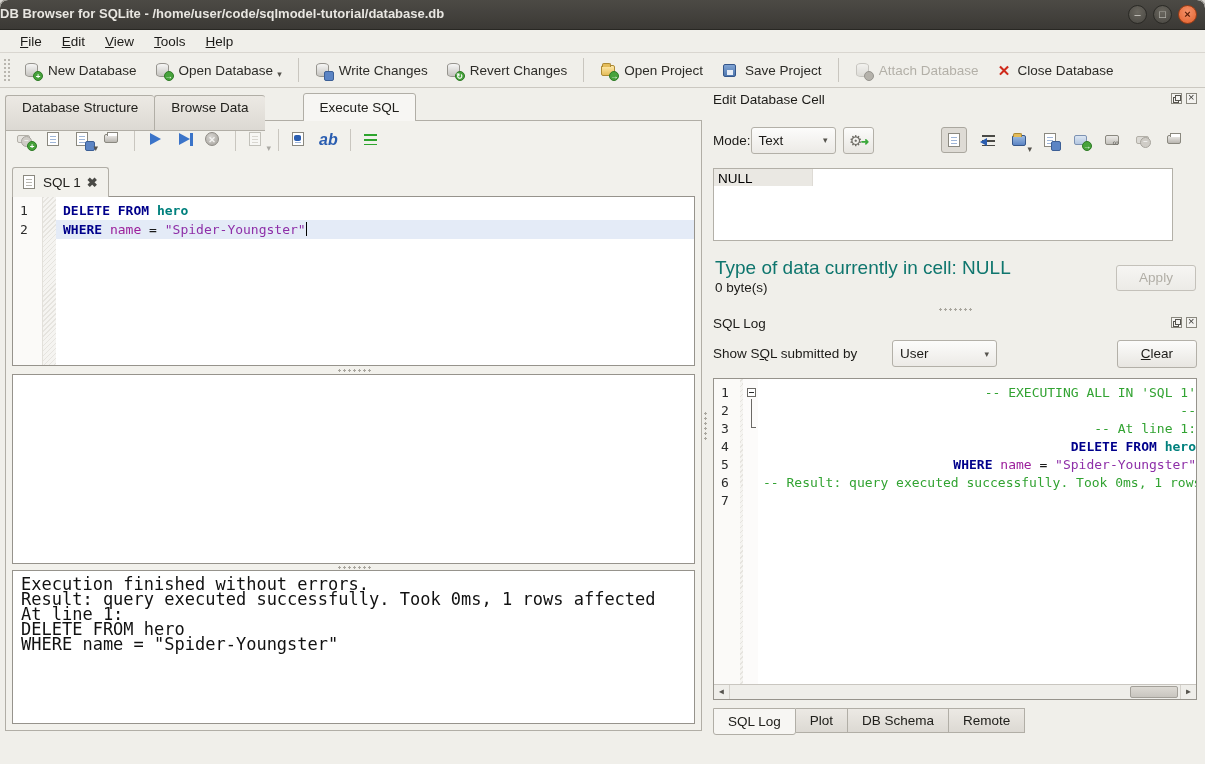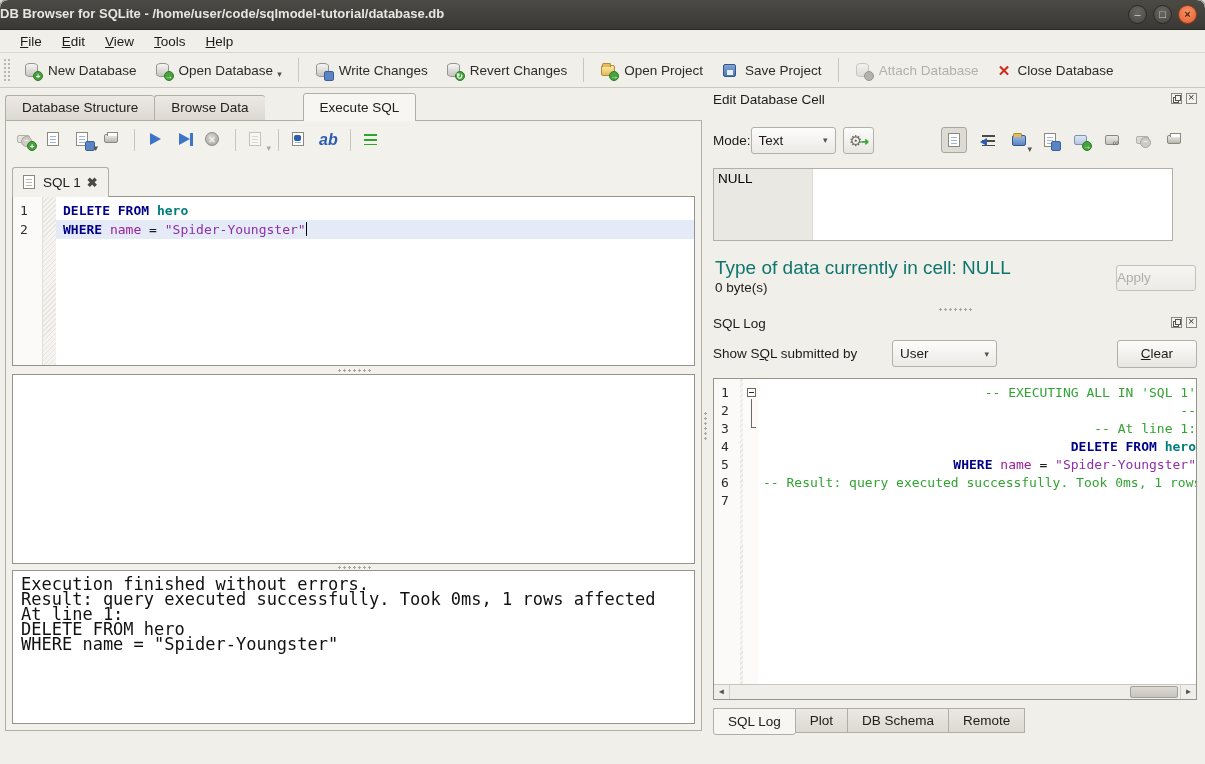--- a/index.html
+++ b/index.html
@@ -86,21 +86,21 @@
   .ic-null::after { content:"−"; position:absolute; right:-3px; bottom:-5px; width:9px; height:9px;
     border-radius:50%; background:#cfccc6; border:1px solid #a7a49d; color:#fff; font-size:8px;
     line-height:8px; text-align:center; }
   .ic-wrap { position:absolute; left:2px; top:3px; width:13px; height:11px;
     background:repeating-linear-gradient(#4a4a46 0 2px, transparent 2px 5px); }
   .ic-wrap::after { content:""; position:absolute; left:-2px; top:3px; border-right:7px solid #2a5db0;
     border-top:4px solid transparent; border-bottom:4px solid transparent; }
 
   
   .main-tabs { position:absolute; left:5px; top:95px; display:flex; z-index:3; }
-  .mtab { height:26px; padding:4px 16px 0; font-size:13.5px; color:#21201c;
+  .mtab { height:36px; padding:4px 16px 0; font-size:13.5px; color:#21201c;
     background:linear-gradient(#ece9e4,#dcd9d3); border:1px solid #b1aea6; border-right:none;
     border-radius:3px 3px 0 0; }
   .mtab:last-child { border-right:1px solid #b1aea6;margin-left:38px; }
   .mtab.active { background:#f7f6f3; height:28px; margin-top:-2px; padding-top:6px;
     border-right:1px solid #b1aea6; position:relative; }
   .mtab.active::after { content:""; position:absolute; left:0; right:0; bottom:-1px; height:2px; background:#f7f6f3; }
 
   .tab-frame { position:absolute; left:5px; top:120px; width:697px; height:611px;
     border:1px solid #b1aea6; background:#f2f1ec; z-index:2; }
 
@@ -163,28 +163,28 @@
   .combo { display:flex; align-items:center; justify-content:space-between; background:linear-gradient(#fcfcfb,#eceae6);
     border:1px solid #b3b0a8; border-radius:3px; font-size:13.5px; color:#1c1b18; padding:0 7px; height:27px; }
   .combo .arr { font-size:9px; color:#55534d; margin-left:8px; }
   .sq-btn { height:27px; width:31px; background:linear-gradient(#fcfcfb,#e8e6e1); border:1px solid #b3b0a8;
     border-radius:3px; display:flex; align-items:center; justify-content:center; }
   .cell-toolbar { position:absolute; left:228px; top:0; display:flex; align-items:center; gap:13px; height:28px; }
   .cell-toolbar .pressed { background:#dedbd5; border:1px solid #aaa79f; border-radius:3px; width:26px; height:26px;
     display:flex; align-items:center; justify-content:center; }
 
   .cell-editor { position:absolute; left:6px; top:80px; width:460px; height:73px; background:#fff;
-    border:1px solid #b3b0a8; display:flex; }
+    border:1px solid #b3b0a8; display:flex;flex-direction:column; }
   .cell-null-col { width:99px; background:#eae8e3; border-right:1px solid #dedbd5;
     font-family:"Liberation Sans", sans-serif; font-size:13.5px; color:#000; padding:2px 0 0 4px; }
   .cell-info1 { position:absolute; left:8px; top:169px; font-size:19px; color:#0f766e; }
   .cell-info2 { position:absolute; left:8px; top:192px; font-size:13.5px; color:#1c1b18; }
   .apply-btn { position:absolute; left:409px; top:177px; width:80px; height:26px;
     background:linear-gradient(#f6f5f3,#ecebe7); border:1px solid #c4c1ba; border-radius:3px;
-    font-size:13.5px; color:#b1aea6; text-align:left; line-height:24px; }
+    font-size:13.5px; color:#b1aea6; text-align:center; line-height:24px; }
 
   .rp-split { position:absolute; left:6px; right:8px; top:218px; height:6px; }
 
   .log-header { top:228px; }
   .log-controls { position:absolute; left:6px; top:252px; height:30px; width:484px; }
   .log-filter-lbl { position:absolute; left:0; top:6px; font-size:13.5px; color:#1c1b18; }
   .log-filter-lbl .mn { text-decoration:underline; }
   .log-combo { position:absolute; left:179px; top:0; width:105px; }
   .clear-btn { position:absolute; left:404px; top:0; width:80px; height:28px;
     background:linear-gradient(#fcfcfb,#e8e6e1); border:1px solid #b3b0a8; border-radius:3px;

